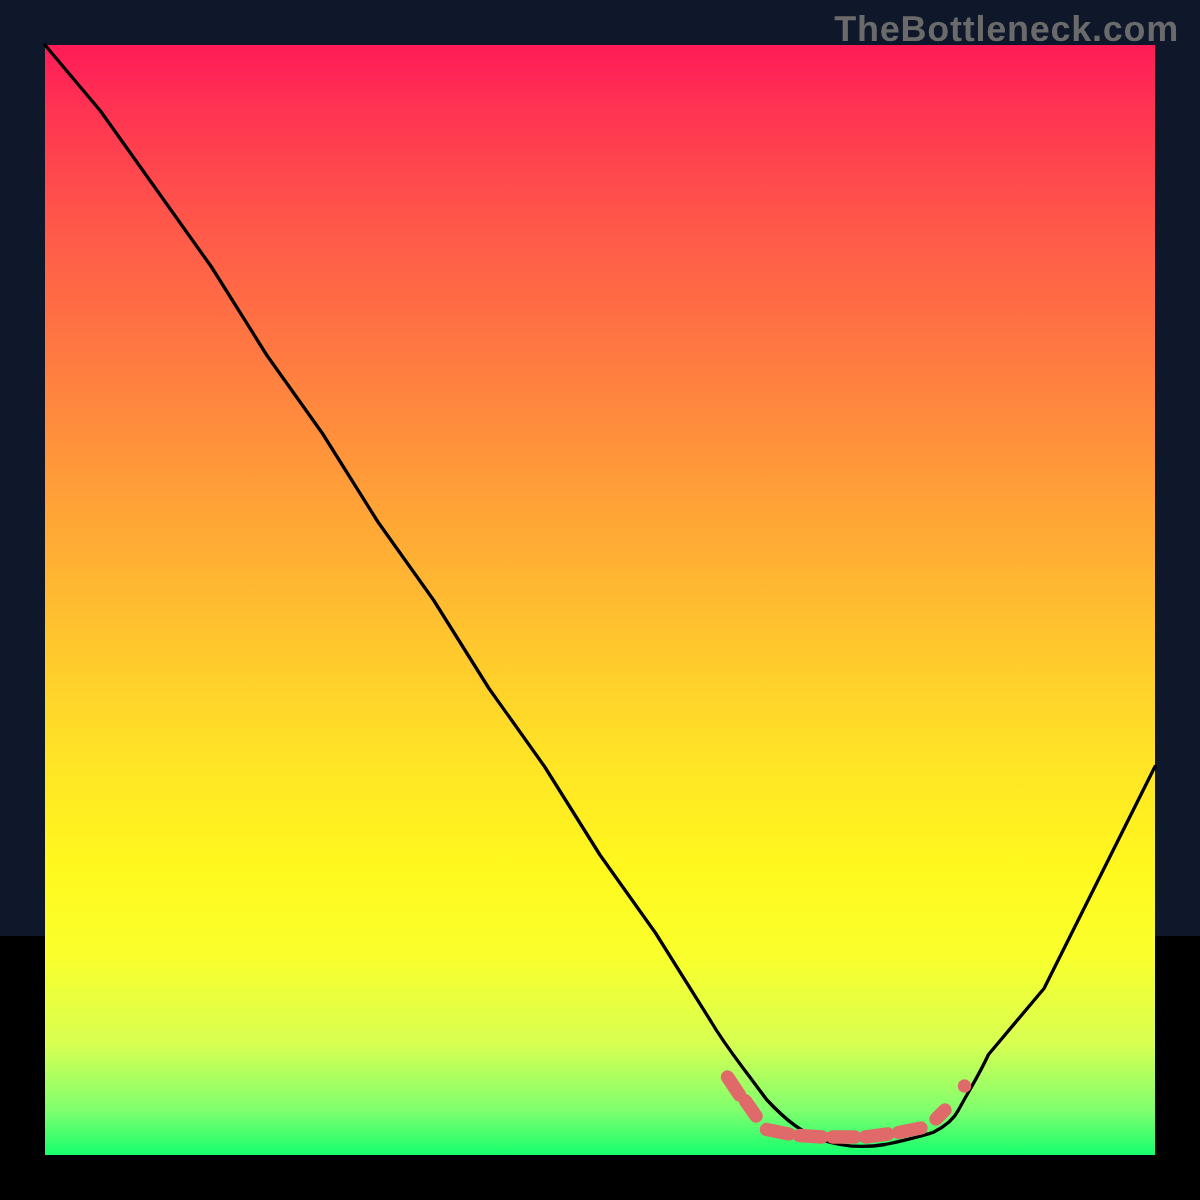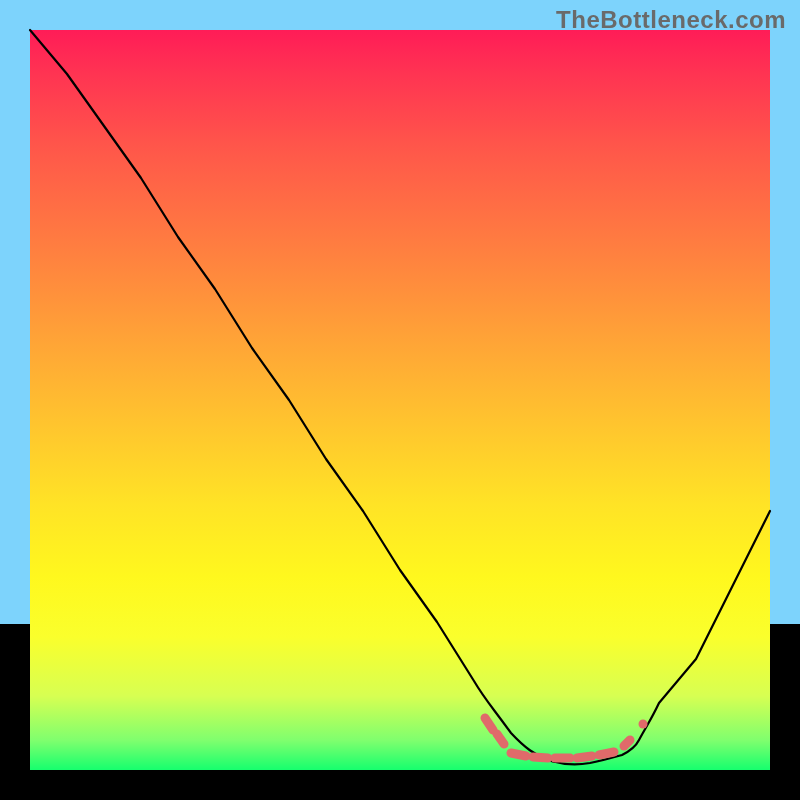--- a/index.html
+++ b/index.html
@@ -8,21 +8,21 @@
     width: 800px;
     height: 800px;
     background: #000;
     overflow: hidden;
     font-family: Arial, Helvetica, sans-serif;
   }
   .frame {
     position: relative;
     width: 800px;
     height: 624px;
-    background: #7dd3fc;
+    background: #0f172a;
   }
   .watermark {
     position: absolute;
     top: 6px;
     right: 14px;
     font-size: 24px;
     font-weight: 600;
     color: #6a6a6a;
     letter-spacing: 0.5px;
     z-index: 10;

